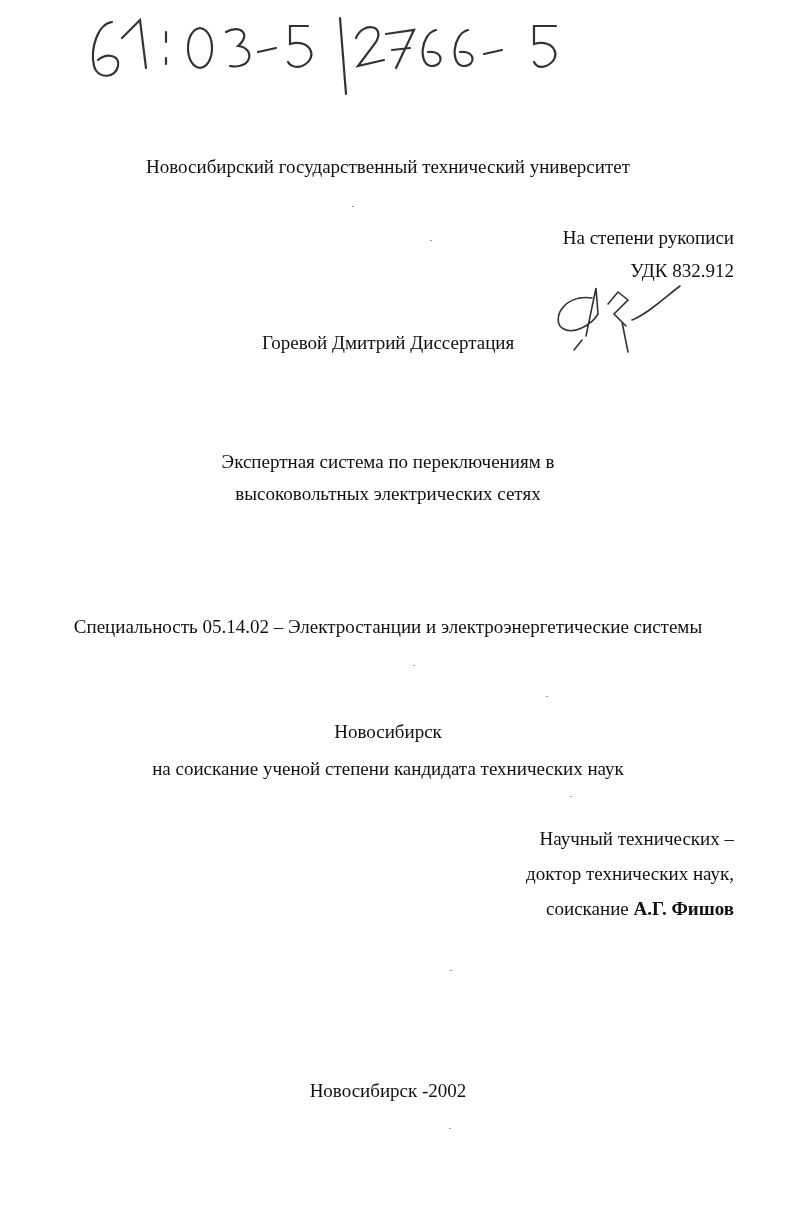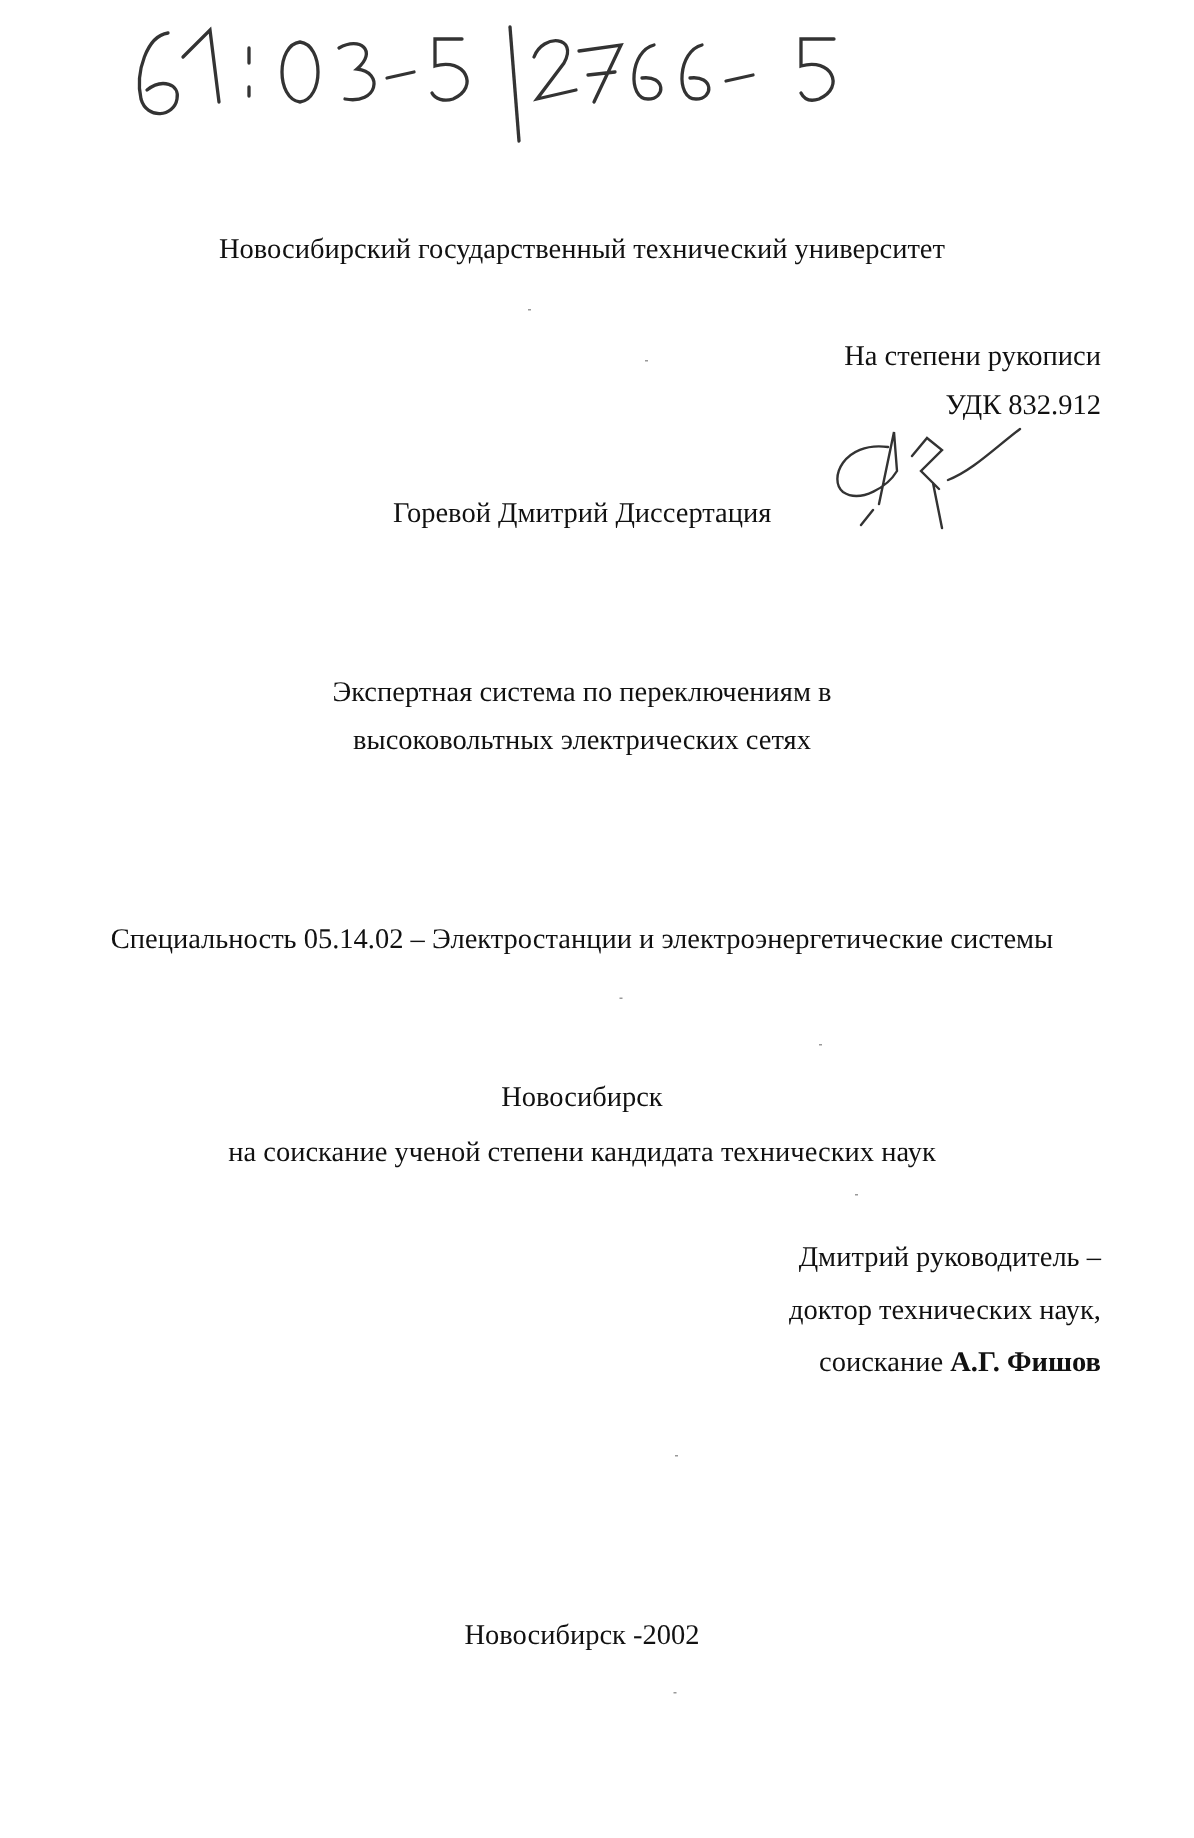--- a/index.html
+++ b/index.html
@@ -61,21 +61,21 @@
 <div class="line" style="top:333px; left:262px;">Горевой Дмитрий Диссертация</div>
 
 <div class="line center" style="top:452px;">Экспертная система по переключениям в</div>
 <div class="line center" style="top:472px;margin-top:12px;">высоковольтных электрических сетях</div>
 
 <div class="line center" style="top:617px;">Специальность 05.14.02 – Электростанции и электроэнергетические системы</div>
 
 <div class="line center" style="top:722px;">Новосибирск</div>
 <div class="line center" style="top:759px;">на соискание ученой степени кандидата технических наук</div>
 
-<div class="line right" style="top:829px;">Дмитрий руководитель –</div>
+<div class="line right" style="top:829px;">Научный технических –</div>
 <div class="line right" style="top:864px;">доктор технических наук,</div>
 <div class="line right" style="top:899px;"><span>соискание </span><span class="bold">А.Г. Фишов</span></div>
 
 <div class="line center" style="top:1081px;">Новосибирск -2002</div>
 
 <div class="speck" style="left:352px;top:206px;"></div>
 <div class="speck" style="left:430px;top:240px;"></div>
 <div class="speck" style="left:413px;top:665px;"></div>
 <div class="speck" style="left:546px;top:696px;"></div>
 <div class="speck" style="left:570px;top:796px;"></div>

